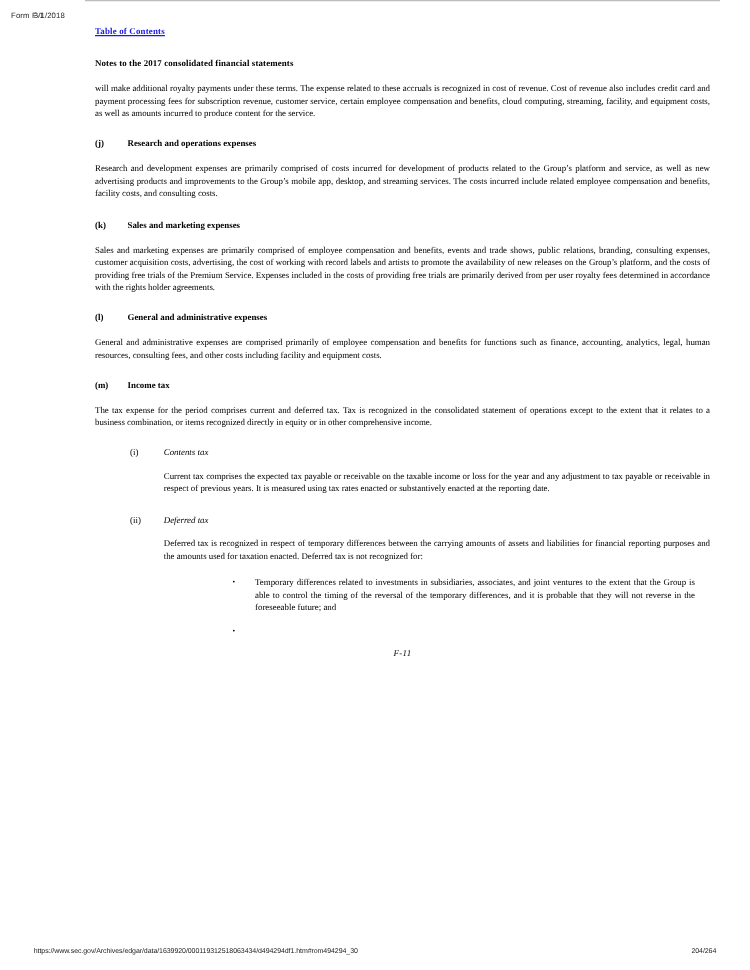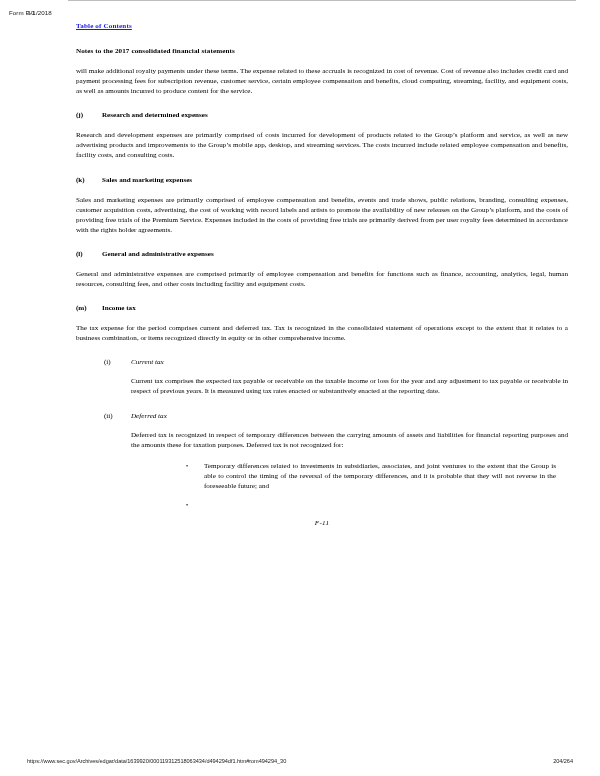--- a/index.html
+++ b/index.html
@@ -203,21 +203,21 @@
     <a class="toc-link">Table of Contents</a>
 
     <div class="doc-body">
 
       <h1 class="note-title">Notes to the 2017 consolidated financial statements</h1>
 
       <p class="para">will make additional royalty payments under these terms. The expense related to these accruals is recognized in cost of revenue. Cost of revenue also includes credit card and payment processing fees for subscription revenue, customer service, certain employee compensation and benefits, cloud computing, streaming, facility, and equipment costs, as well as amounts incurred to produce content for the service.</p>
 
       <h2 class="sec-head">
         <span class="marker">(j)</span>
-        <span>Research and determined expenses</span>
+        <span>Research and operations expenses</span>
       </h2>
       <p class="para">Research and development expenses are primarily comprised of costs incurred for development of products related to the Group’s platform and service, as well as new advertising products and improvements to the Group’s mobile app, desktop, and streaming services. The costs incurred include related employee compensation and benefits, facility costs, and consulting costs.</p>
 
       <h2 class="sec-head">
         <span class="marker">(k)</span>
         <span>Sales and marketing expenses</span>
       </h2>
       <p class="para">Sales and marketing expenses are primarily comprised of employee compensation and benefits, events and trade shows, public relations, branding, consulting expenses, customer acquisition costs, advertising, the cost of working with record labels and artists to promote the availability of new releases on the Group’s platform, and the costs of providing free trials of the Premium Service. Expenses included in the costs of providing free trials are primarily derived from per user royalty fees determined in accordance with the rights holder agreements.</p>
 
       <h2 class="sec-head">
@@ -228,31 +228,31 @@
 
       <h2 class="sec-head">
         <span class="marker">(m)</span>
         <span>Income tax</span>
       </h2>
       <p class="para">The tax expense for the period comprises current and deferred tax. Tax is recognized in the consolidated statement of operations except to the extent that it relates to a business combination, or items recognized directly in equity or in other comprehensive income.</p>
 
       <div class="subsec">
         <div class="subsec-head">
           <span class="marker">(i)</span>
-          <span>Current tax</span>
+          <span>Contents tax</span>
         </div>
         <p class="para">Current tax comprises the expected tax payable or receivable on the taxable income or loss for the year and any adjustment to tax payable or receivable in respect of previous years. It is measured using tax rates enacted or substantively enacted at the reporting date.</p>
       </div>
 
       <div class="subsec">
         <div class="subsec-head">
           <span class="marker">(ii)</span>
           <span>Deferred tax</span>
         </div>
-        <p class="para">Deferred tax is recognized in respect of temporary differences between the carrying amounts of assets and liabilities for financial reporting purposes and the amounts these for taxation purposes. Deferred tax is not recognized for:</p>
+        <p class="para">Deferred tax is recognized in respect of temporary differences between the carrying amounts of assets and liabilities for financial reporting purposes and the amounts used for taxation enacted. Deferred tax is not recognized for:</p>
       </div>
 
       <ul class="bullets">
         <li>
           <span class="dot">•</span>
           <span class="btxt">Temporary differences related to investments in subsidiaries, associates, and joint ventures to the extent that the Group is able to control the timing of the reversal of the temporary differences, and it is probable that they will not reverse in the foreseeable future; and</span>
         </li>
         <li>
           <span class="dot">•</span>
         </li>

